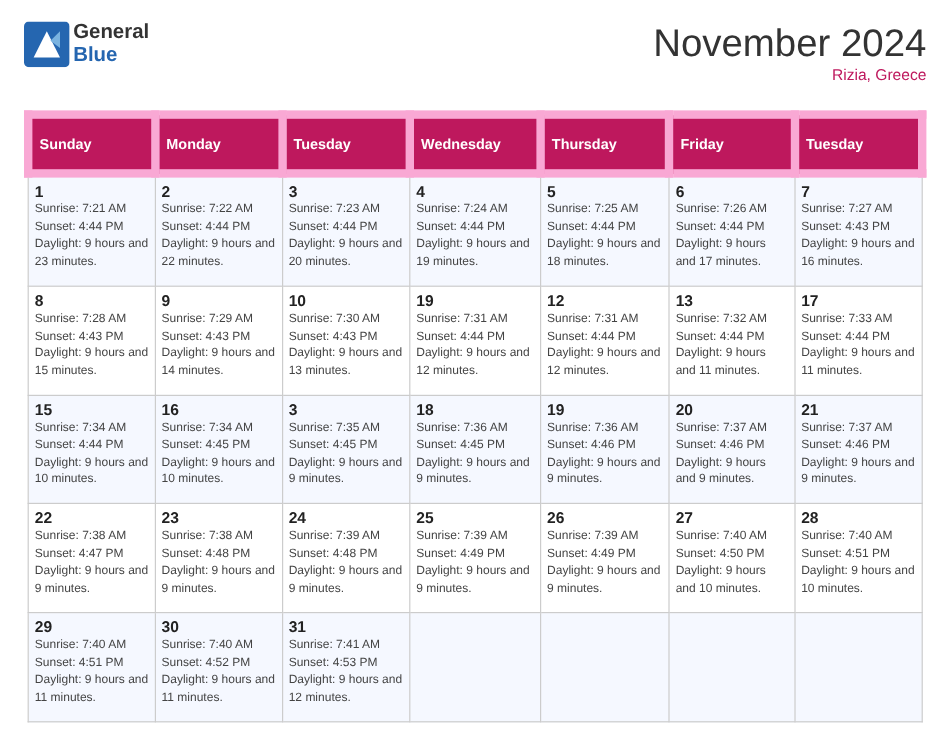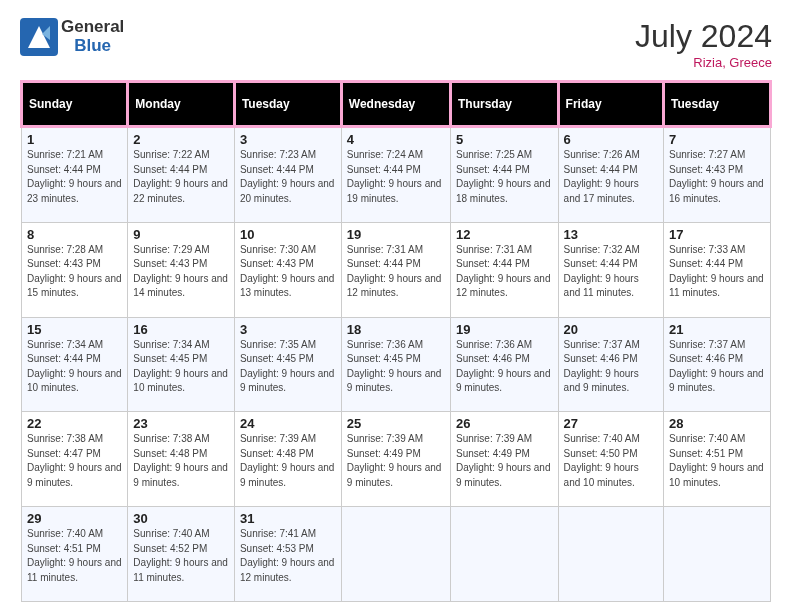--- a/index.html
+++ b/index.html
@@ -14,54 +14,54 @@
       width: 792px;
       height: 612px;
       padding: 18px 20px 10px 20px;
       display: flex;
       flex-direction: column;
     }
     .header {
       display: flex;
       justify-content: space-between;
       align-items: flex-start;
-      margin-bottom: 10px;
+      margin-bottom: 22px;
     }
     .logo {
       display: flex;
       align-items: center;
     }
     .logo-general { color: #333; }
-    .logo-blue { color: #2566b0; text-align: center; }
+    .logo-blue { color: #2566b0; }
     .title-block {
       text-align: right;
     }
     .month-title {
       font-size: 32px;
       color: #333;
       font-weight: normal;
     }
     .location {
       font-size: 13px;
       color: #be185d;
     }
     .calendar {
       width: 100%;
       border-collapse: collapse;
       flex: 1;
       font-size: 10.5px;
     }
     .calendar thead tr th {
-      background: #000000;
+      background: #be185d;
       color: #fff;
       text-align: left;
       padding: 14px 6px;
       font-size: 12px;
       font-weight: bold;
-      border: 3px solid #f9a8d4;
+      border: 7px solid #f9a8d4;
     }
     .calendar tbody tr td {
       vertical-align: top;
       border: 1px solid #ccc;
       padding: 4px 5px;
       width: 113px;
       background: #fff;
     }
     .calendar tbody tr:nth-child(odd) td {
       background: #f5f8ff;
@@ -100,21 +100,21 @@
         <rect x="0" y="0" width="38" height="38" fill="#2566b0" rx="4"></rect>
         <polygon points="8,30 19,8 30,30" fill="white"></polygon>
         <polygon points="22,16 30,8 30,22" fill="#7ab3e0"></polygon>
       </svg>
       <div>
         <div class="logo-general" style="font-size:17px;font-weight:bold;line-height:1.1;color:#333;">General</div>
         <div class="logo-blue" style="font-size:17px;font-weight:bold;line-height:1.1;color:#2566b0;">Blue</div>
       </div>
     </div>
     <div class="title-block">
-      <div class="month-title">July 2024</div>
+      <div class="month-title">November 2024</div>
       <div class="location">Rizia, Greece</div>
     </div>
   </div>
 
   <table class="calendar">
     <thead>
       <tr>
       <th>Sunday</th>
           <th>Monday</th>
           <th>Tuesday</th>

